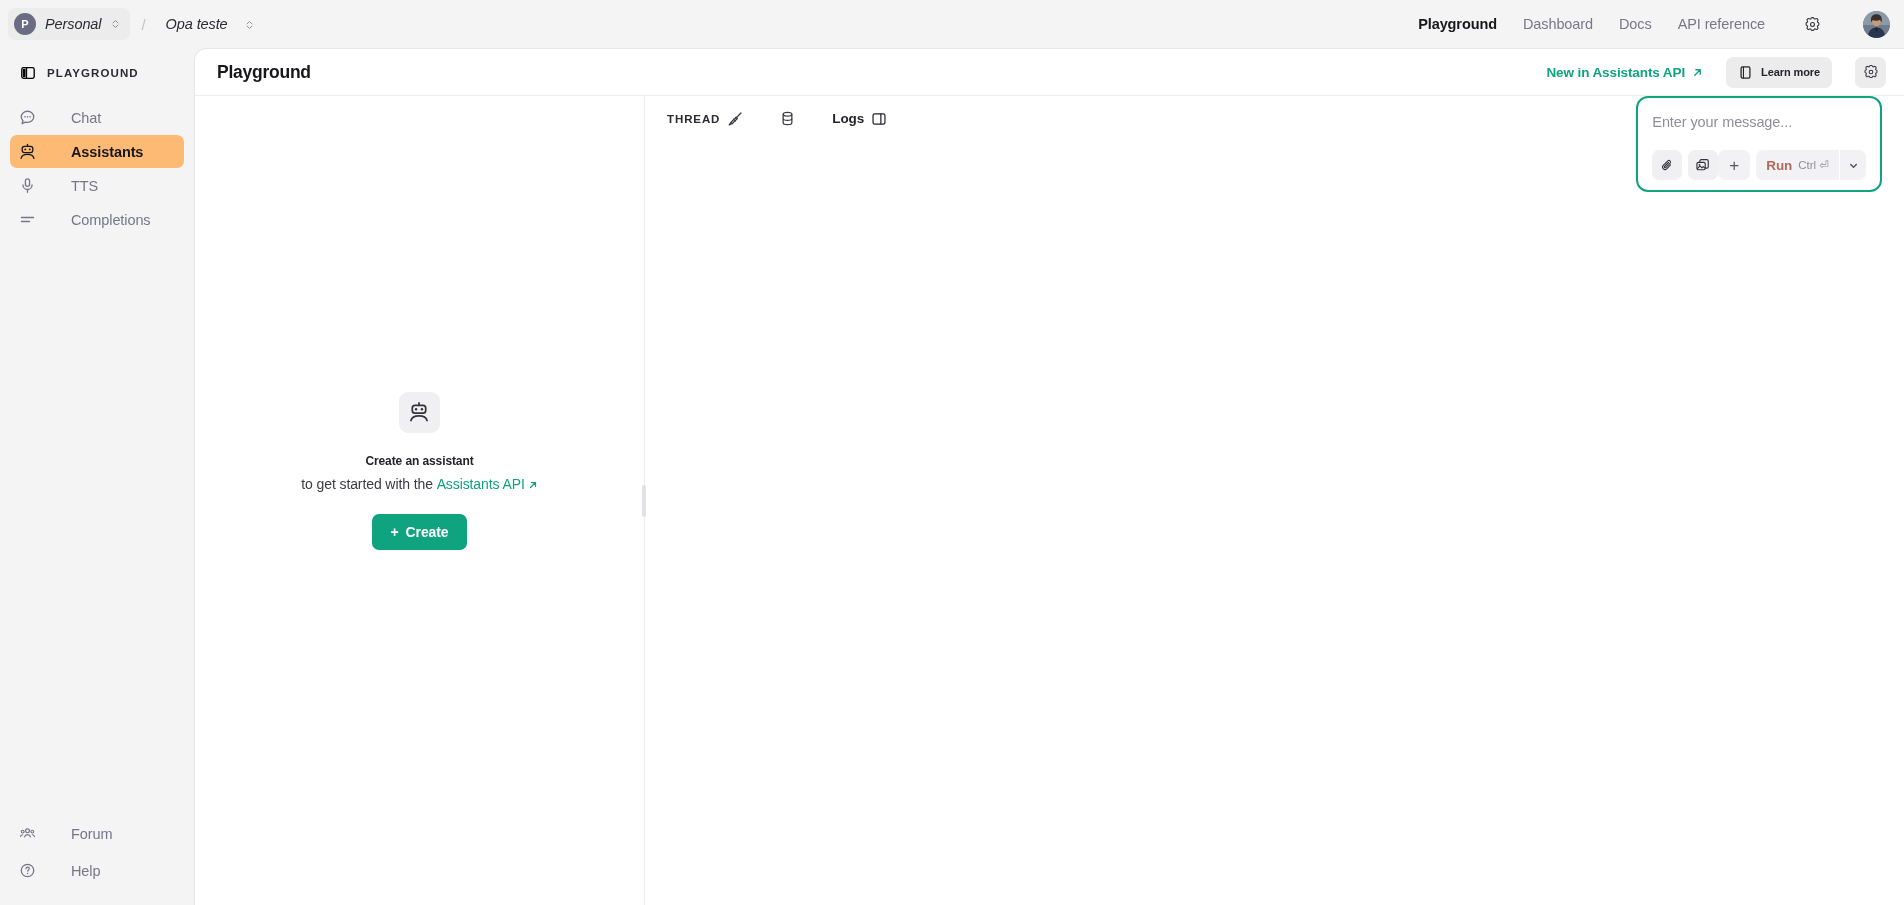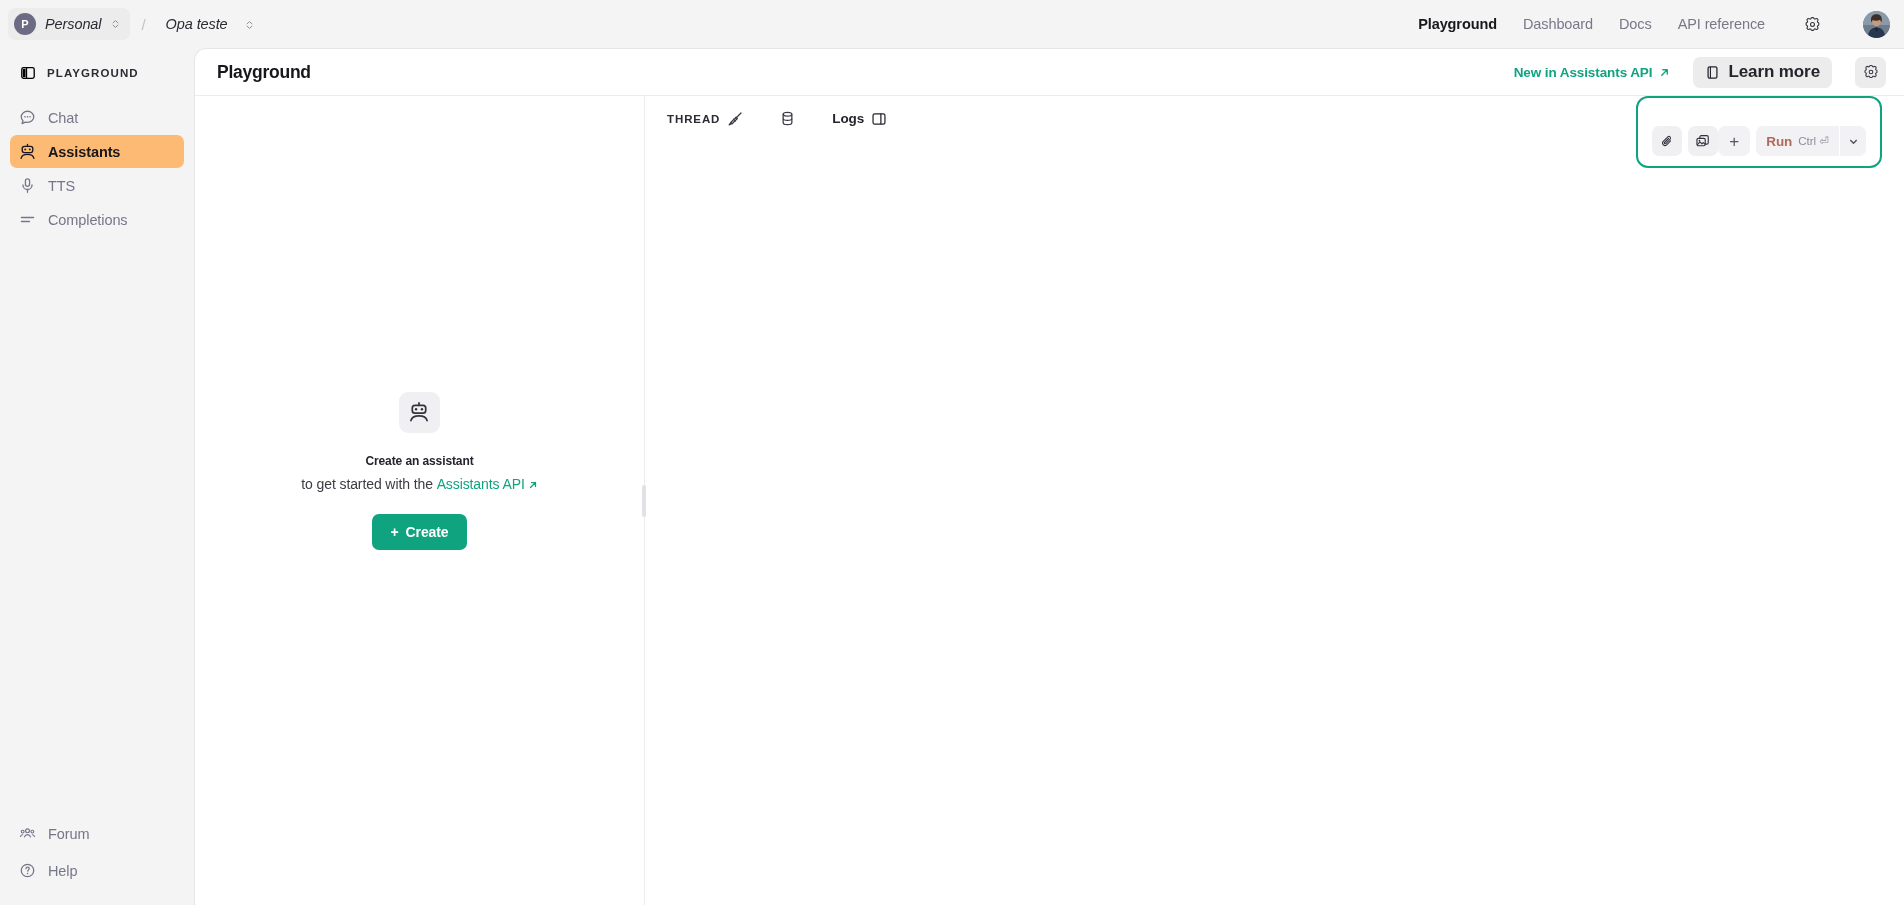--- a/index.html
+++ b/index.html
@@ -76,21 +76,21 @@
     font-size: 11.5px; font-weight: 700; letter-spacing: 1.1px;
     color: #2b2b33;
   }
   .sb-item {
     display: flex; align-items: center; gap: 12px;
     height: 33px; padding: 0 9px; border-radius: 7px;
     cursor: pointer; color: #76768a; margin-bottom: 1px;
   }
   .sb-item.active { background: #fdba74; color: #17171c; }
   .sb-item.active .sb-label { font-weight: 600; color: #17171c; }
-  .sb-label { font-size: 14.5px; letter-spacing: -.1px; }
+  .sb-label { font-size: 14.5px; letter-spacing: -.1px; margin-left: 23px; }
   .sb-ico { width: 17px; height: 17px; flex: 0 0 17px; display: flex; align-items: center; justify-content: center; }
   .sb-spacer { flex: 1; }
   .sb-bottom .sb-item { margin-bottom: 4px; }
 
   
   .main {
     flex: 1; min-width: 0;
     display: flex; flex-direction: column;
     background: #fff;
     border: 1px solid #e6e6e6;
@@ -108,21 +108,21 @@
   .main-header-right { margin-left: auto; display: flex; align-items: center; gap: 23px; }
   .link-green {
     display: flex; align-items: center; gap: 7px;
     font-size: 13.5px; font-weight: 600; color: #10a37f;
     text-decoration: none; letter-spacing: -.1px; cursor: pointer;
   }
   .btn-soft {
     display: flex; align-items: center; gap: 8px;
     height: 31px; padding: 0 12px; border: none;
     background: #ececec; border-radius: 7px; cursor: pointer;
-    font-size: 17px; font-weight: 600; color: #24242c;
+    font-size: 11px; font-weight: 600; color: #24242c;
     font-family: inherit; letter-spacing: -.1px;
   }
   .btn-soft-sq {
     width: 31px; height: 31px; padding: 0;
     display: flex; align-items: center; justify-content: center;
     border: none; background: #ececec; border-radius: 7px; cursor: pointer; color: #33333d;
   }
 
   .panes { flex: 1; display: flex; min-height: 0; position: relative; }
 
@@ -449,20 +449,21 @@
                   <path d="M11.1 3.2v11.6" stroke="currentColor" stroke-width="1.4"></path>
                 </svg>
               </button>
             </div>
           </div>
 
           <div class="thread-body"></div>
 
           <div class="composer-wrap">
             <div class="composer">
+              <textarea class="composer-input" rows="1" placeholder="Enter your message..." style=""></textarea>
               <div class="composer-row">
                 <div class="composer-left">
                   <button class="sq-soft">
                     <svg width="15" height="15" viewBox="0 0 18 18" fill="none">
                       <path d="M12.7 8.3 8 13a2.9 2.9 0 0 1-4.1-4.1l5.5-5.5a2 2 0 0 1 2.8 2.8l-5.4 5.4a1 1 0 0 1-1.4-1.4l4.8-4.8" stroke="currentColor" stroke-width="1.3" stroke-linecap="round" stroke-linejoin="round"></path>
                     </svg>
                   </button>
                   <button class="sq-soft">
                     <svg width="16" height="16" viewBox="0 0 18 18" fill="none">
                       <rect x="2.2" y="6" width="9.3" height="8.3" rx="1.6" stroke="currentColor" stroke-width="1.3"></rect>

